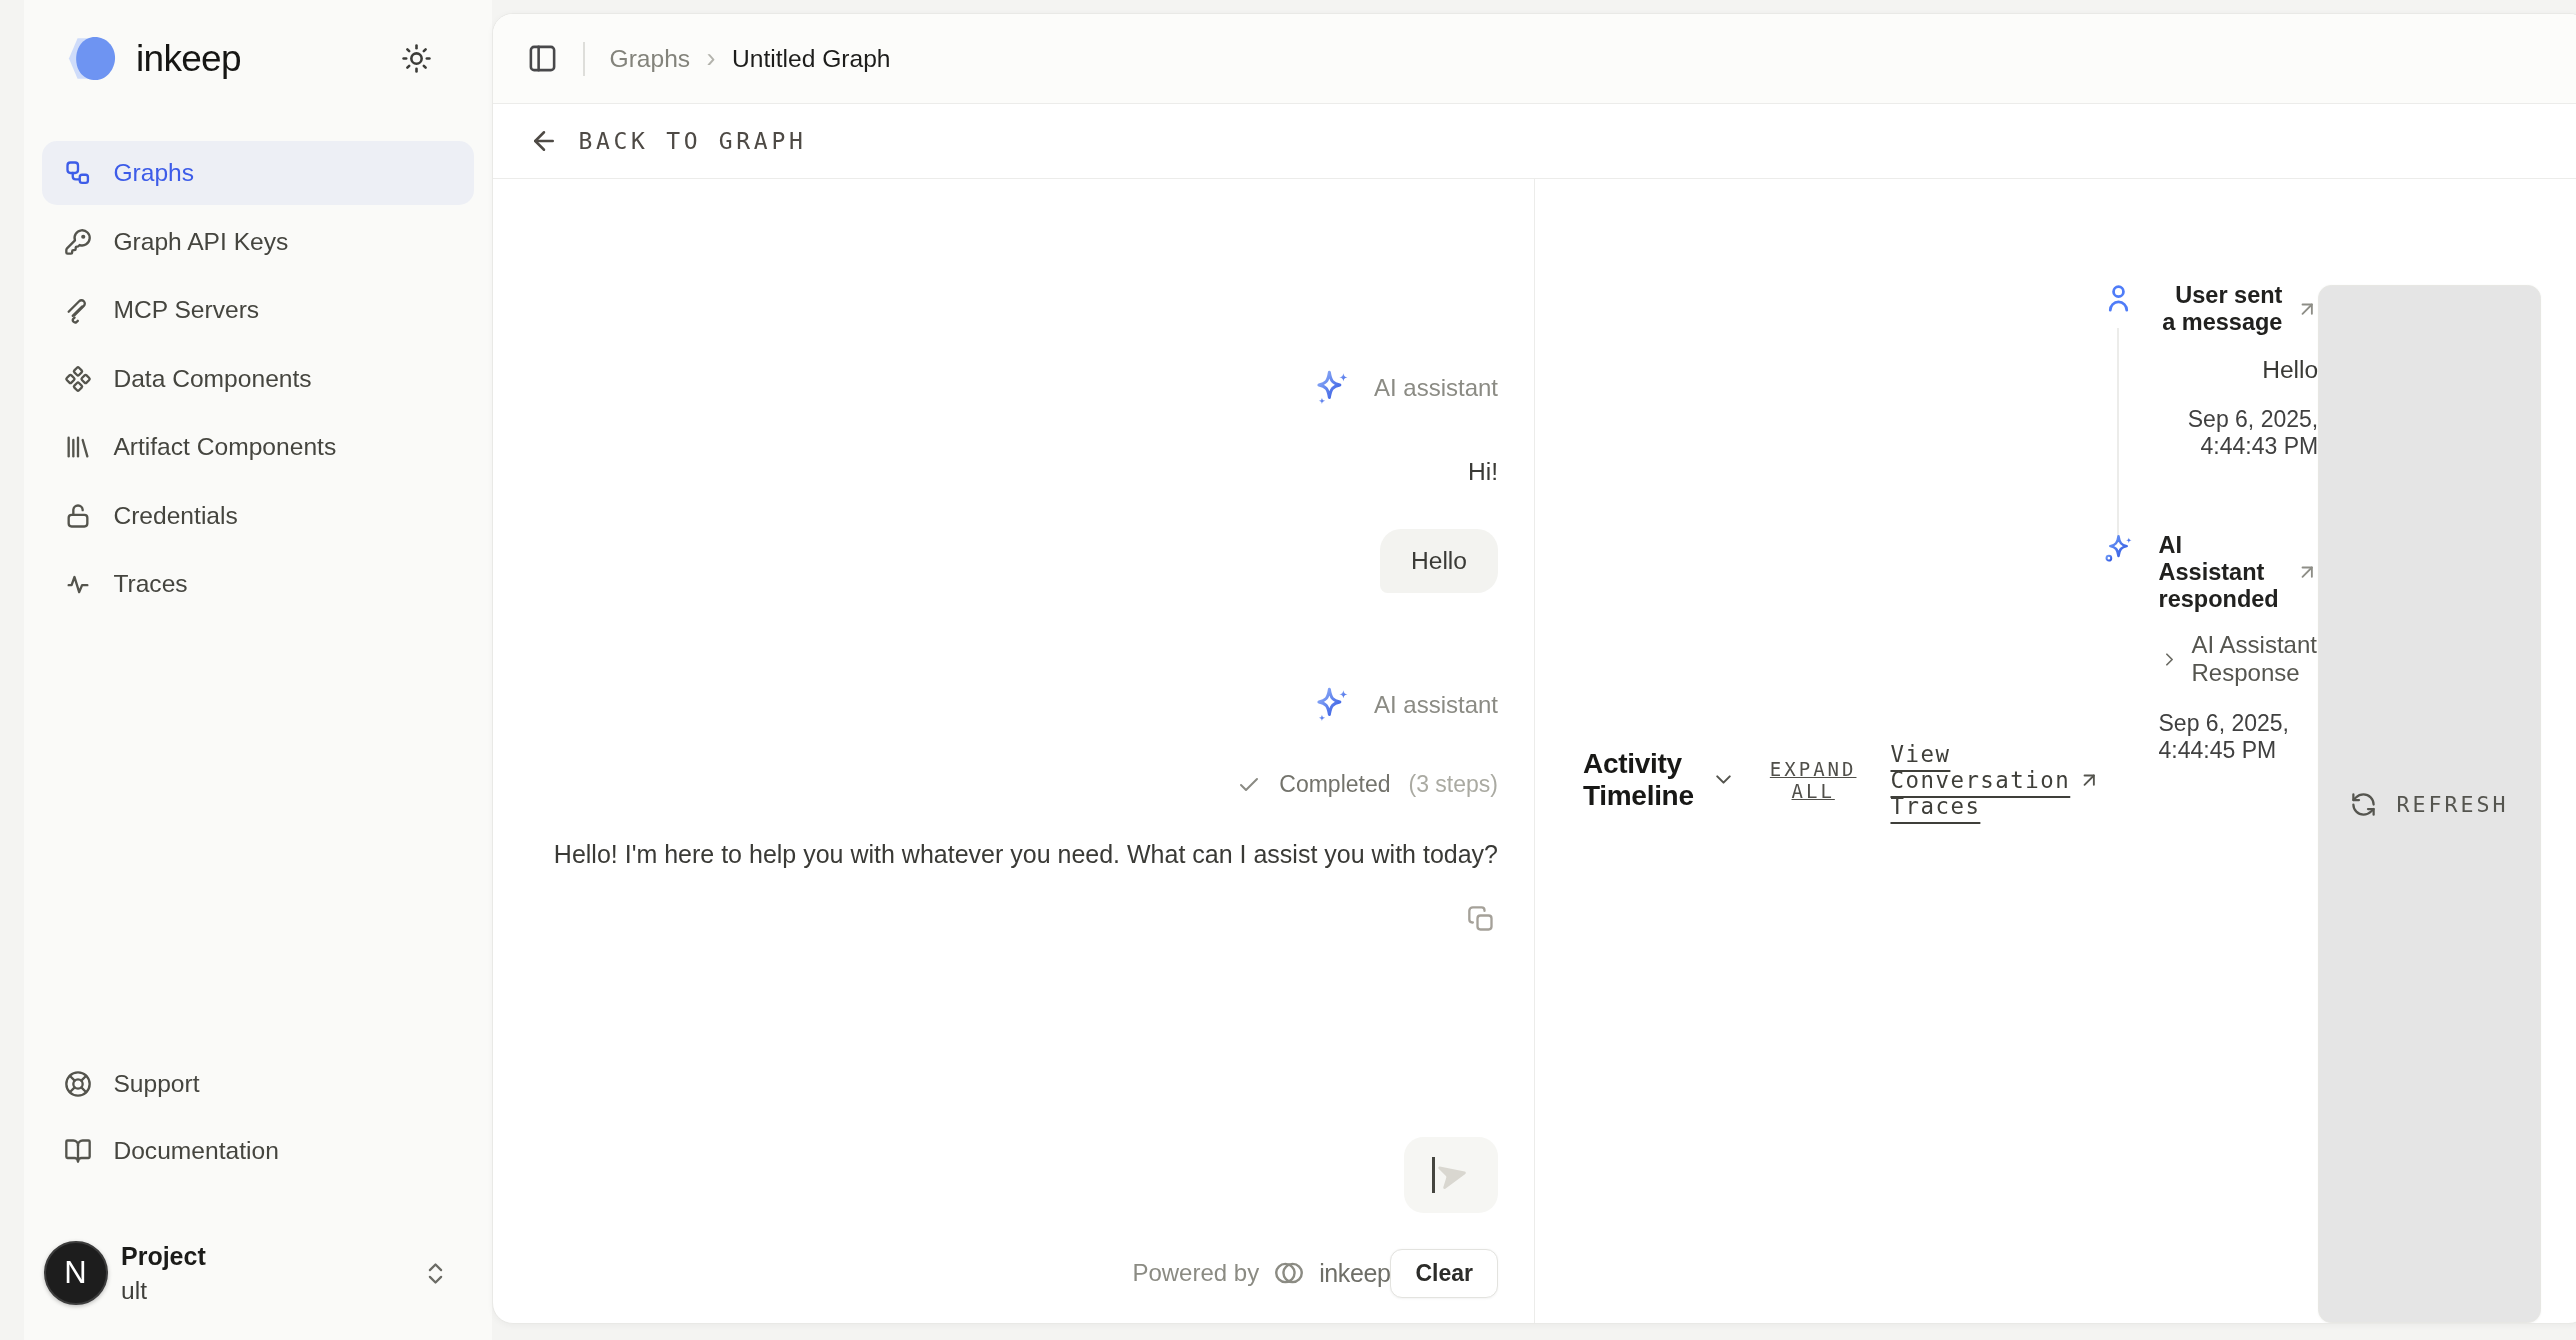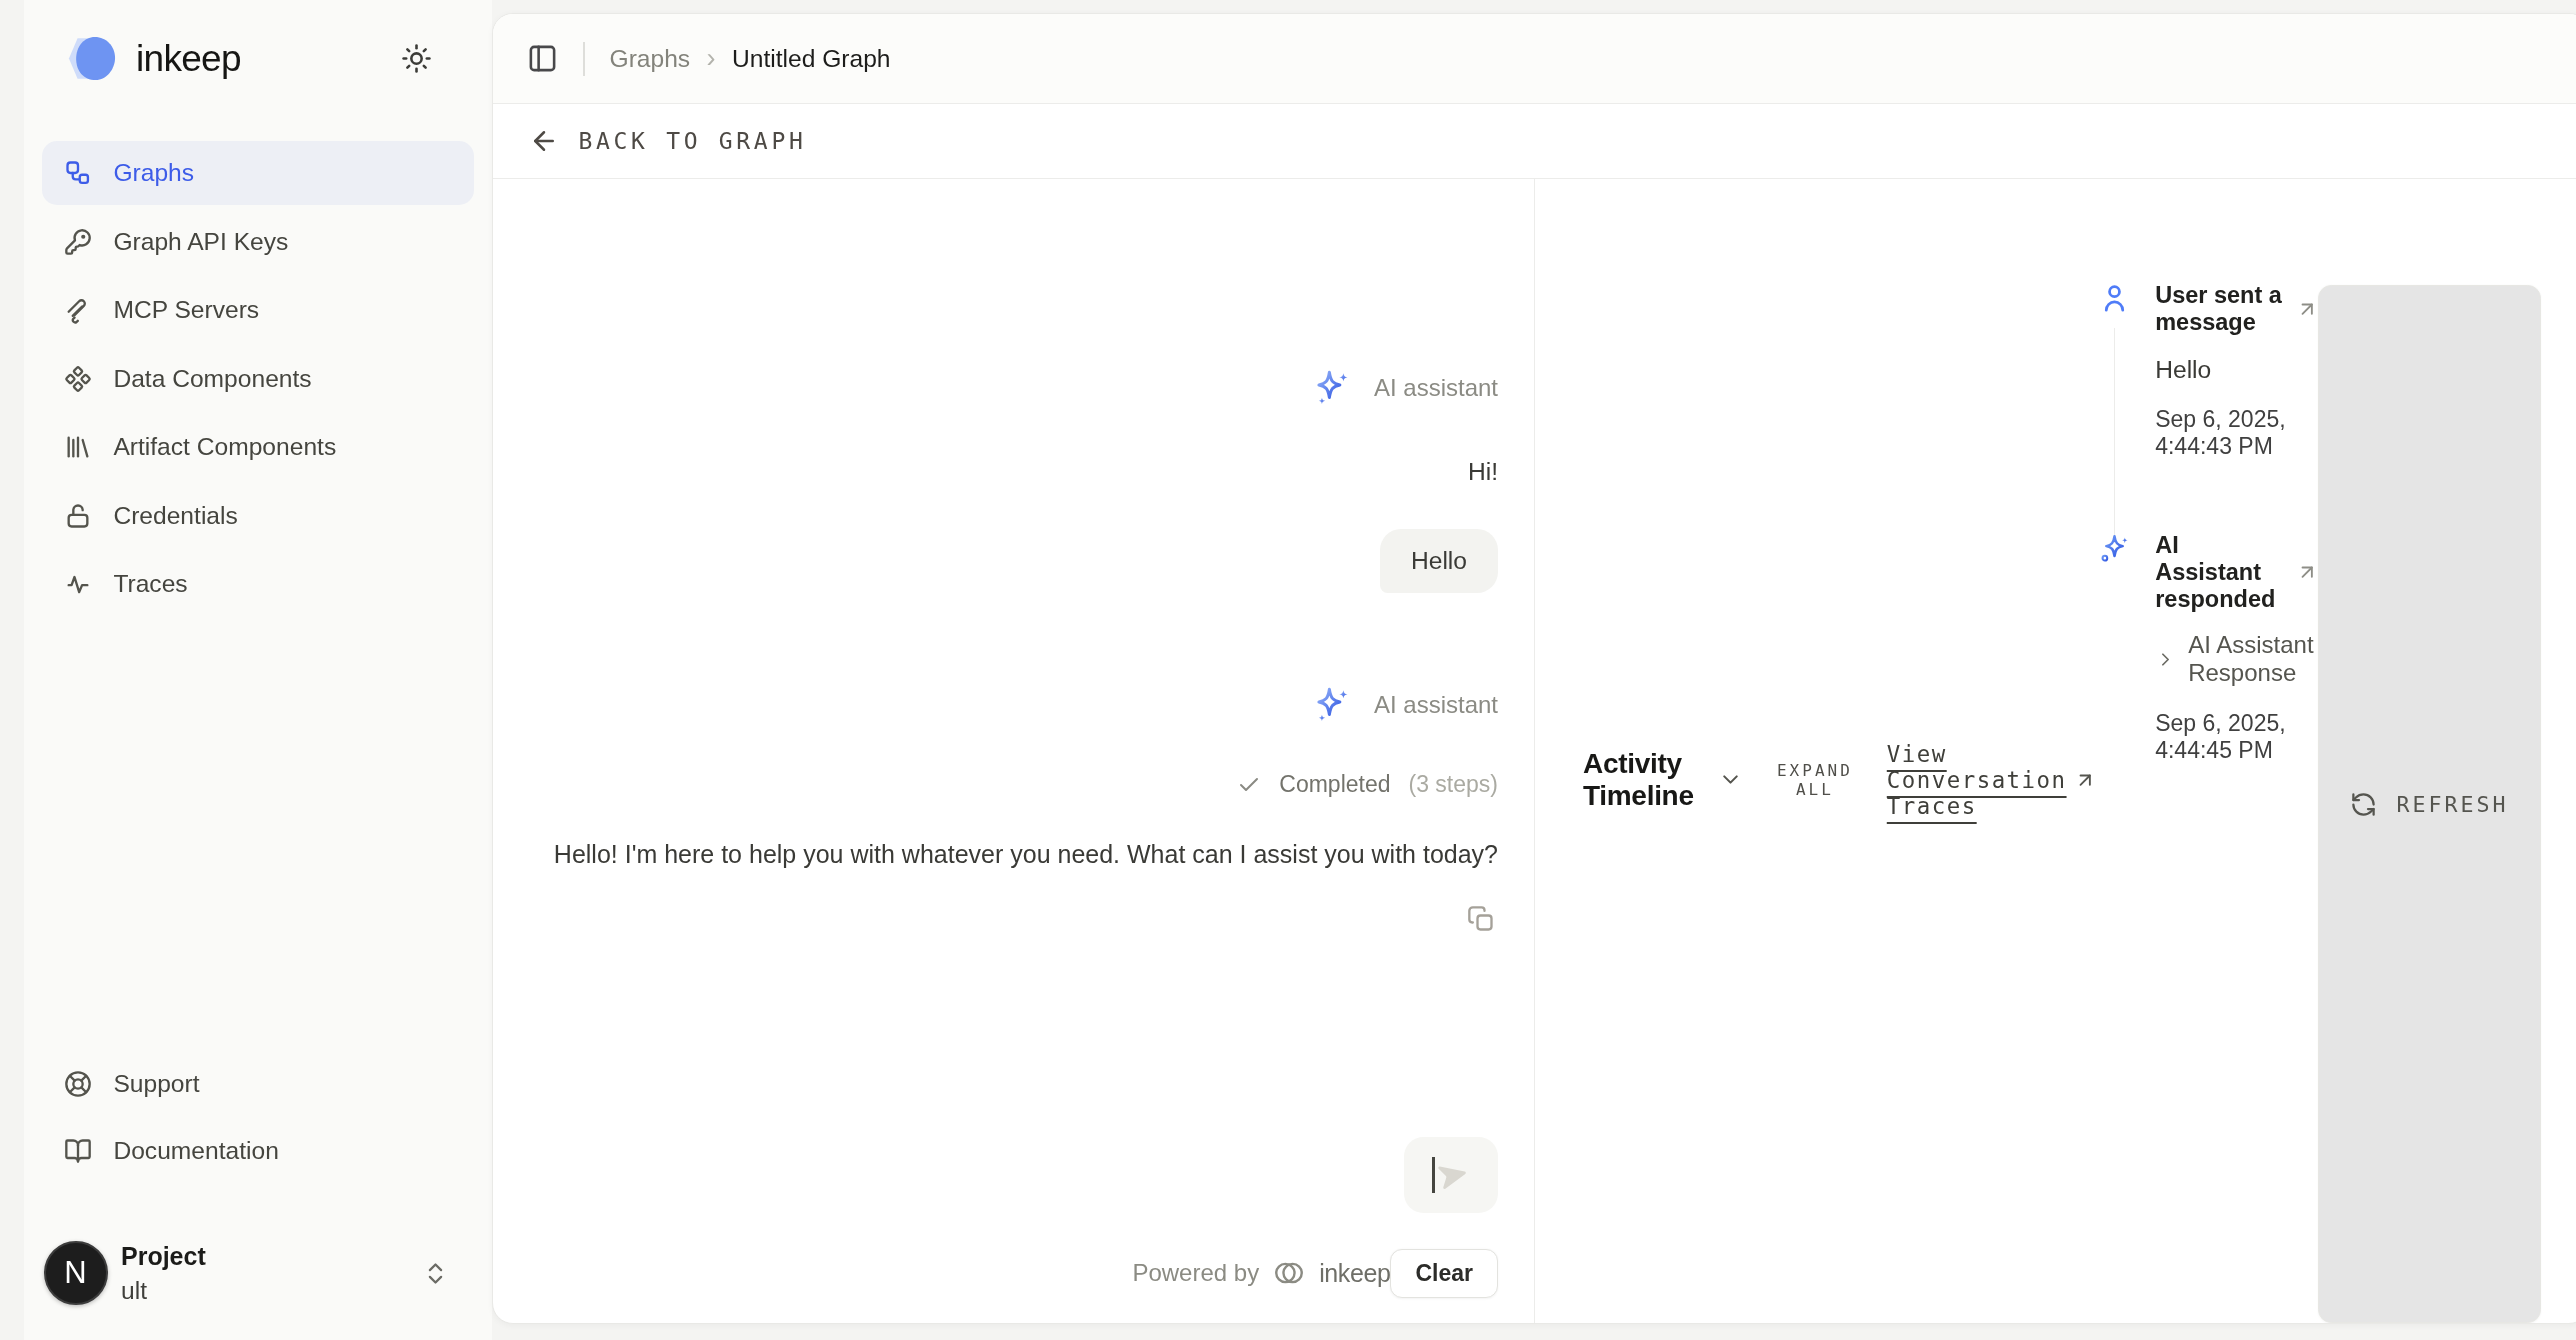--- a/index.html
+++ b/index.html
@@ -129,21 +129,21 @@
 
   
   .timeline { flex:1; padding:57px 48px 0; display:flex; }
   .tl-header { display:flex; align-items:center; }
   .tl-title { font-size:28px; font-weight:700; color:#181816; letter-spacing:-0.3px; }
   .tl-header-right { margin-left:auto; display:flex; align-items:center; gap:34px; }
   .tl-collapse { background:none; border:none; cursor:pointer; color:#54544e; display:flex; }
   .tl-collapse svg { width:25px; height:25px; }
   .tl-expand-all {
     background:none; border:none; cursor:pointer;
-    font-family:"DejaVu Sans Mono", monospace; font-size:16px; letter-spacing:3px; color:#504f4a;
+    font-family:"DejaVu Sans Mono", monospace; font-size:19px; letter-spacing:3px; color:#504f4a;text-decoration:underline;
   }
   .tl-view-link {
     display:flex; align-items:center; gap:7.5px; cursor:pointer; text-decoration:none;
     font-family:"DejaVu Sans Mono", monospace; font-size:22.4px; letter-spacing:1.5px; color:#3f3f3a;
   }
   .tl-view-link .link-text { text-decoration:underline; text-underline-offset:8.2px; text-decoration-thickness:1.5px; }
   .tl-view-link svg { width:22.4px; height:22.4px; color:#55554f; }
 
   .tl-items { margin-top:46px; }
   .tl-item { display:grid; grid-template-columns:36px 1fr; column-gap:22.4px; }
@@ -151,21 +151,21 @@
   .tl-item-icon { width:33px; height:33px; margin-top:0; }
   .tl-item-icon svg { width:33px; height:33px; color:#4f7cf8; }
   .tl-line { position:absolute; top:46px; bottom:-10.4px; left:17px; width:1.5px; background:#ececea; }
   .tl-body { padding-bottom:4.5px; }
   .tl-title-row { display:flex; align-items:center; gap:13.4px; min-height:33px; font-size:23.5px; font-weight:700; color:#21211f; }
   .tl-title-row svg { width:22.4px; height:22.4px; color:#8e8e87; flex:none; }
   .tl-msg { margin-top:19.4px; font-size:24.6px; color:#3a3a36; }
   .tl-expand-row { margin-top:18px; display:flex; align-items:center; gap:12px; font-size:24px; color:#55554f; cursor:pointer; }
   .tl-expand-row svg { width:21px; height:21px; color:#6b6b64; }
   .tl-time { margin-top:22.4px; font-size:23px; color:#404040; }
-  .tl-item.has-gap .tl-body { padding-bottom:72px; }
+  .tl-item.has-gap .tl-body { padding-bottom:72px;text-align:right; }
 
   .refresh-btn {
     margin:49px auto 0; display:flex; align-items:center; gap:19.4px;
     background:#e5e5e5; border:1.5px solid #e7e7e3; border-radius:13.4px;
     padding:15px 31px; cursor:pointer;
     font-family:"DejaVu Sans Mono", monospace; font-size:21.6px; letter-spacing:3px; color:#55554f;
     box-shadow:0 0.7px 2.2px rgba(0,0,0,.04);
   }
   .refresh-btn svg { width:27px; height:27px; color:#55554f; }
 </style>

